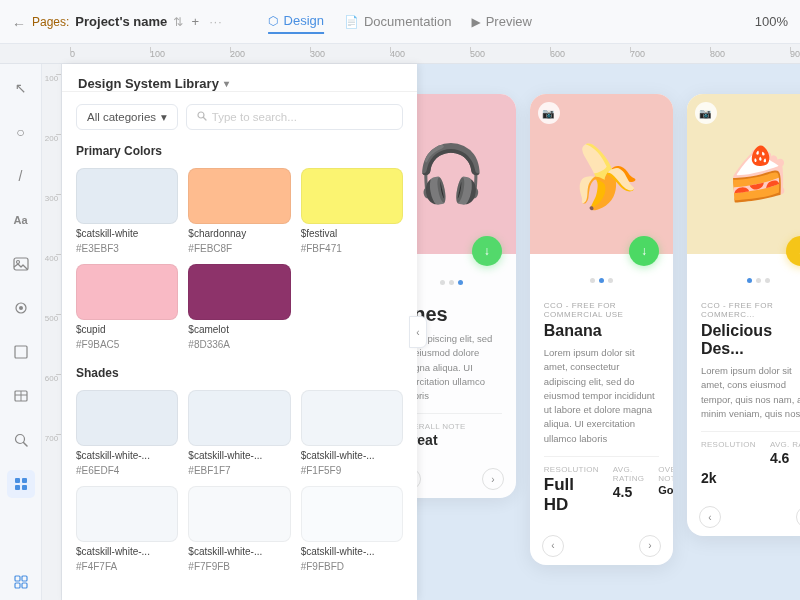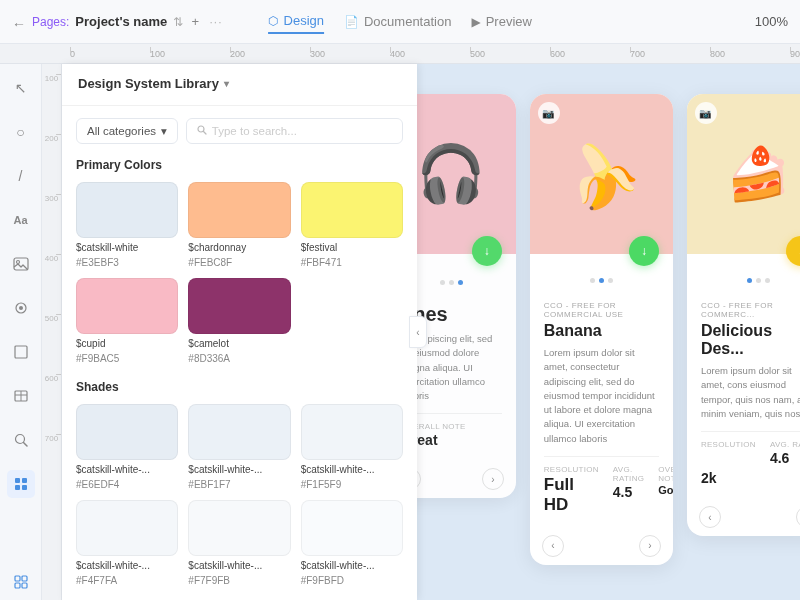--- a/index.html
+++ b/index.html
@@ -29,21 +29,21 @@
       align-items: center;
       gap: 6px;
       flex: 1;
     }
     .topbar-back {
       color: #888;
       font-size: 14px;
       cursor: pointer;
     }
     .topbar-pages {
-      color: #8b5cf6;
+      color: #a16207;
       font-size: 12px;
     }
     .topbar-project {
       font-size: 13px;
       color: #333;
       font-weight: 700;
     }
     .topbar-center {
       display: flex;
       align-items: center;
@@ -181,21 +181,21 @@
       padding: 12px 16px 0;
       border-bottom: 1px solid #f0f0f0;
     }
     .panel-title {
       font-size: 13px;
       font-weight: 600;
       color: #333;
       display: flex;
       align-items: center;
       gap: 5px;
-      margin-bottom: 14px;
+      margin-bottom: 0;
     }
     .panel-title-arrow {
       font-size: 10px;
       color: #888;
     }
     .panel-tabs {
       display: flex;
       gap: 18px;
     }
     .panel-tab {

